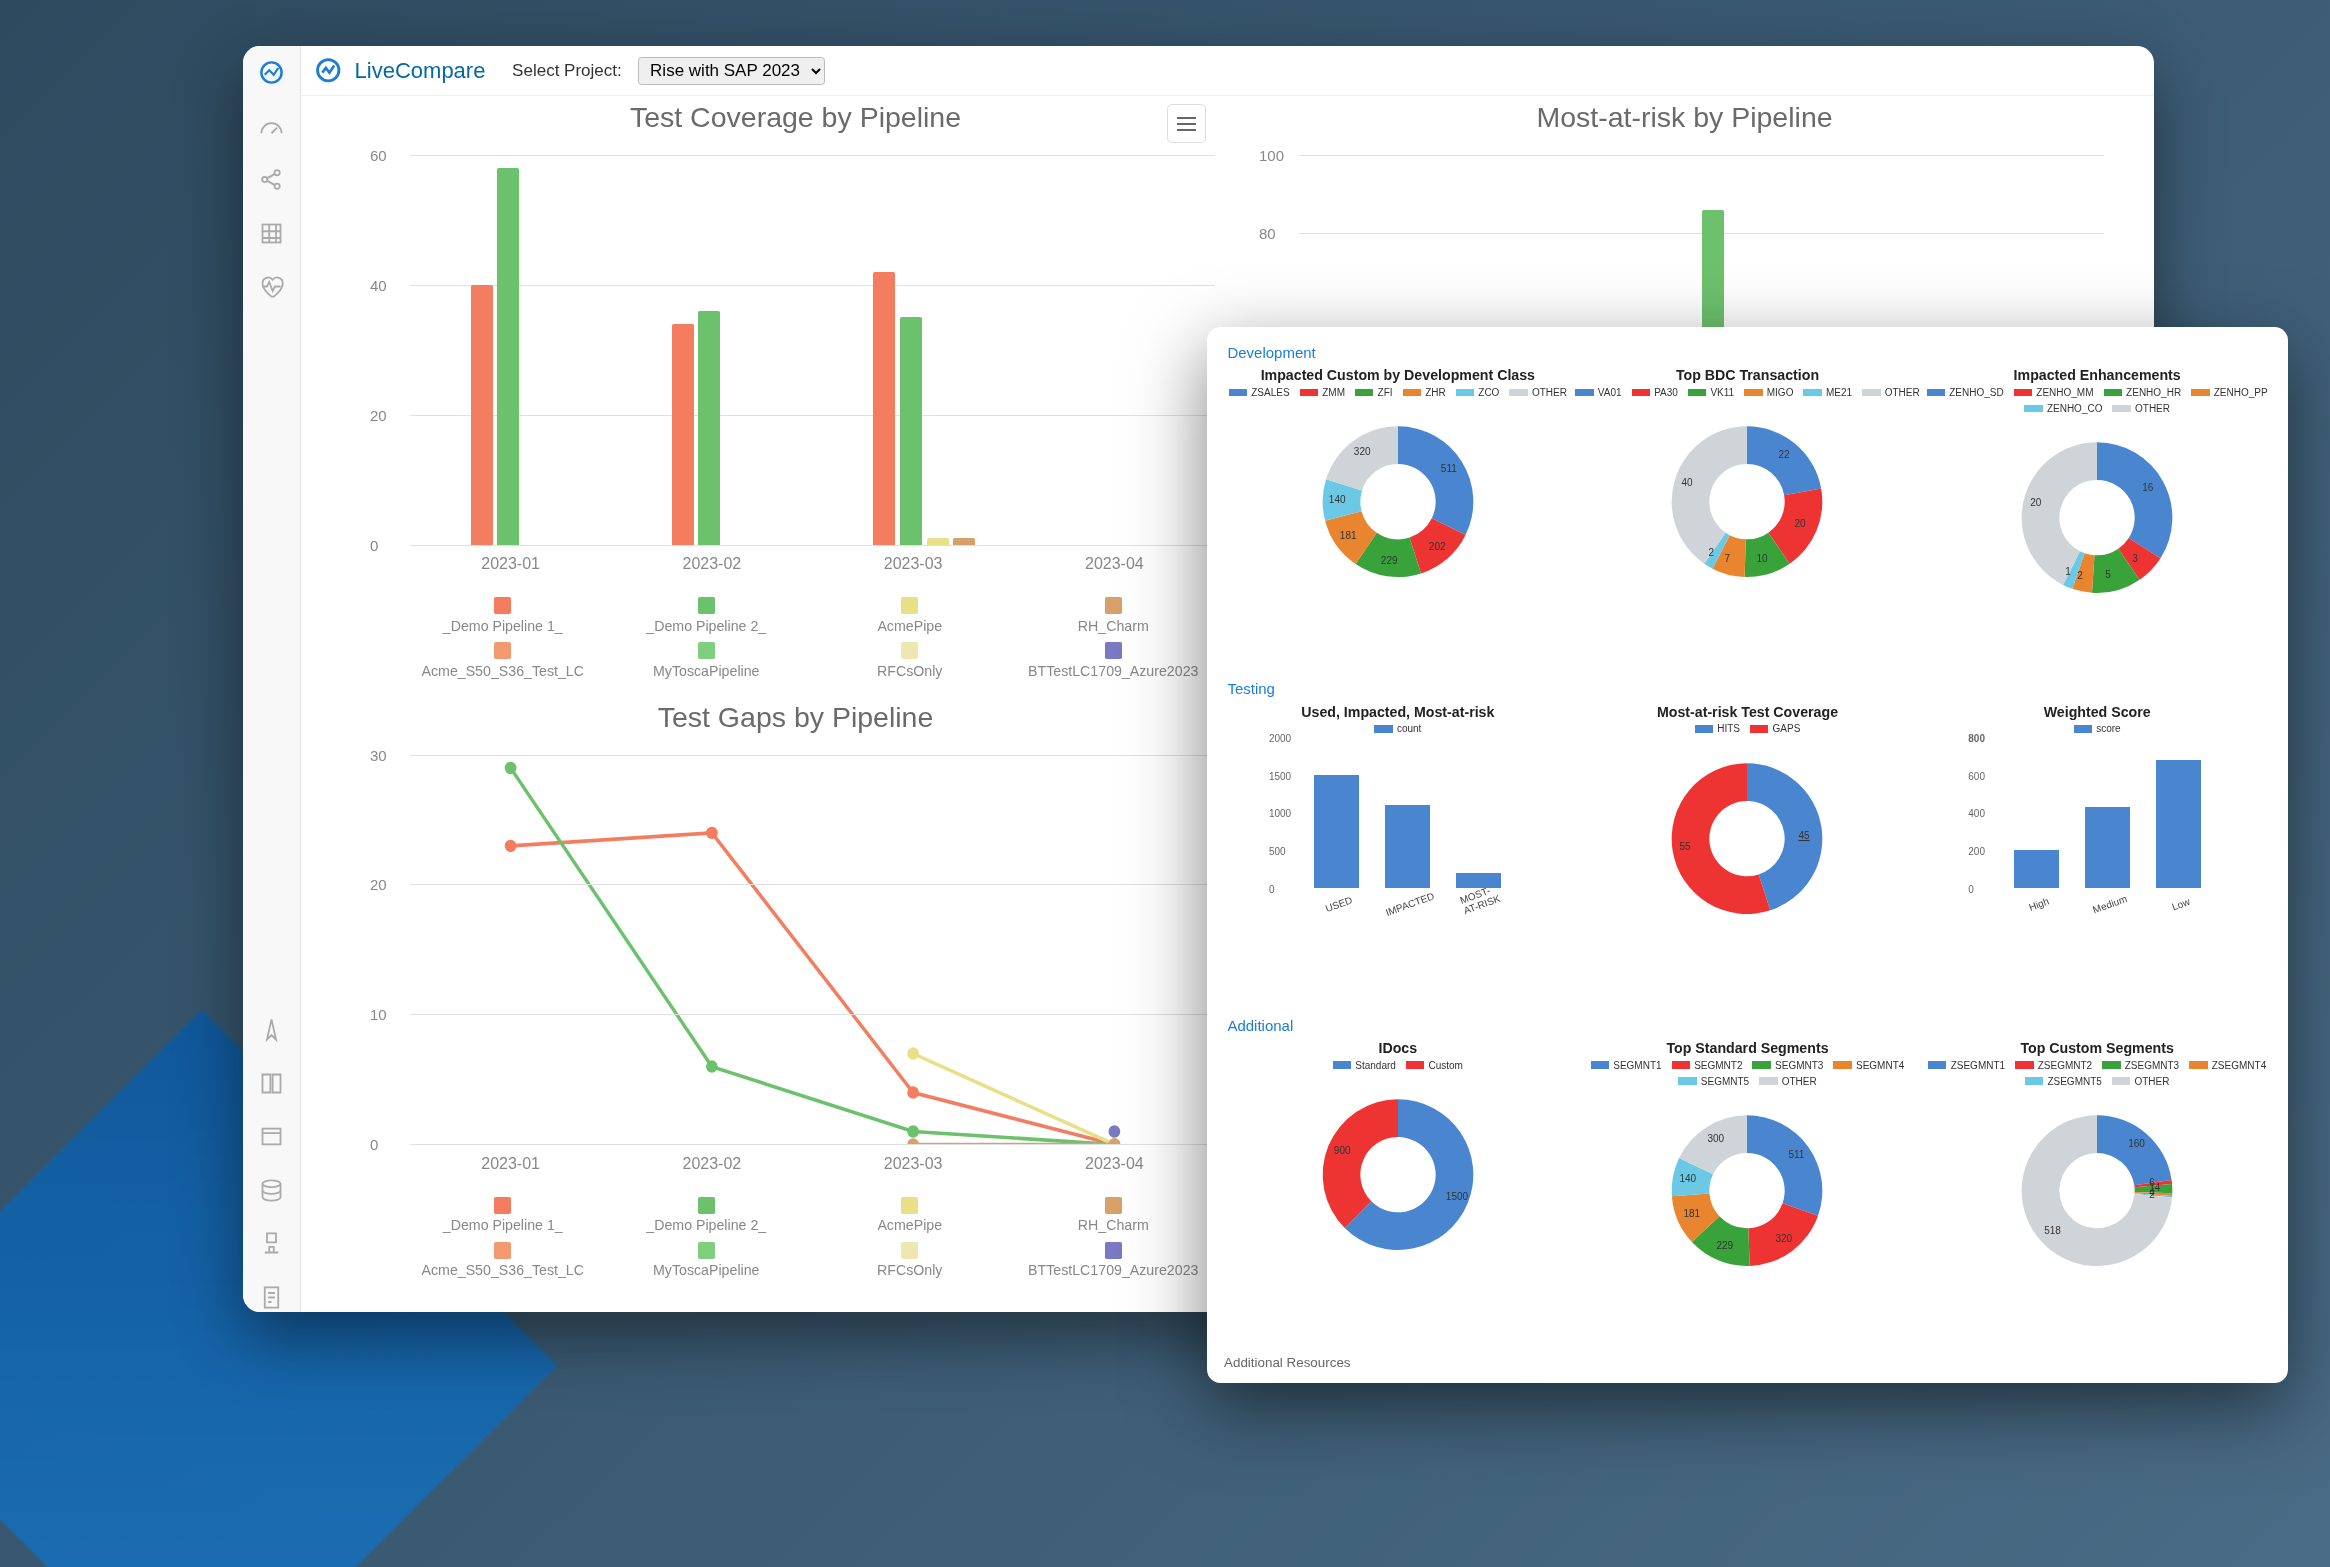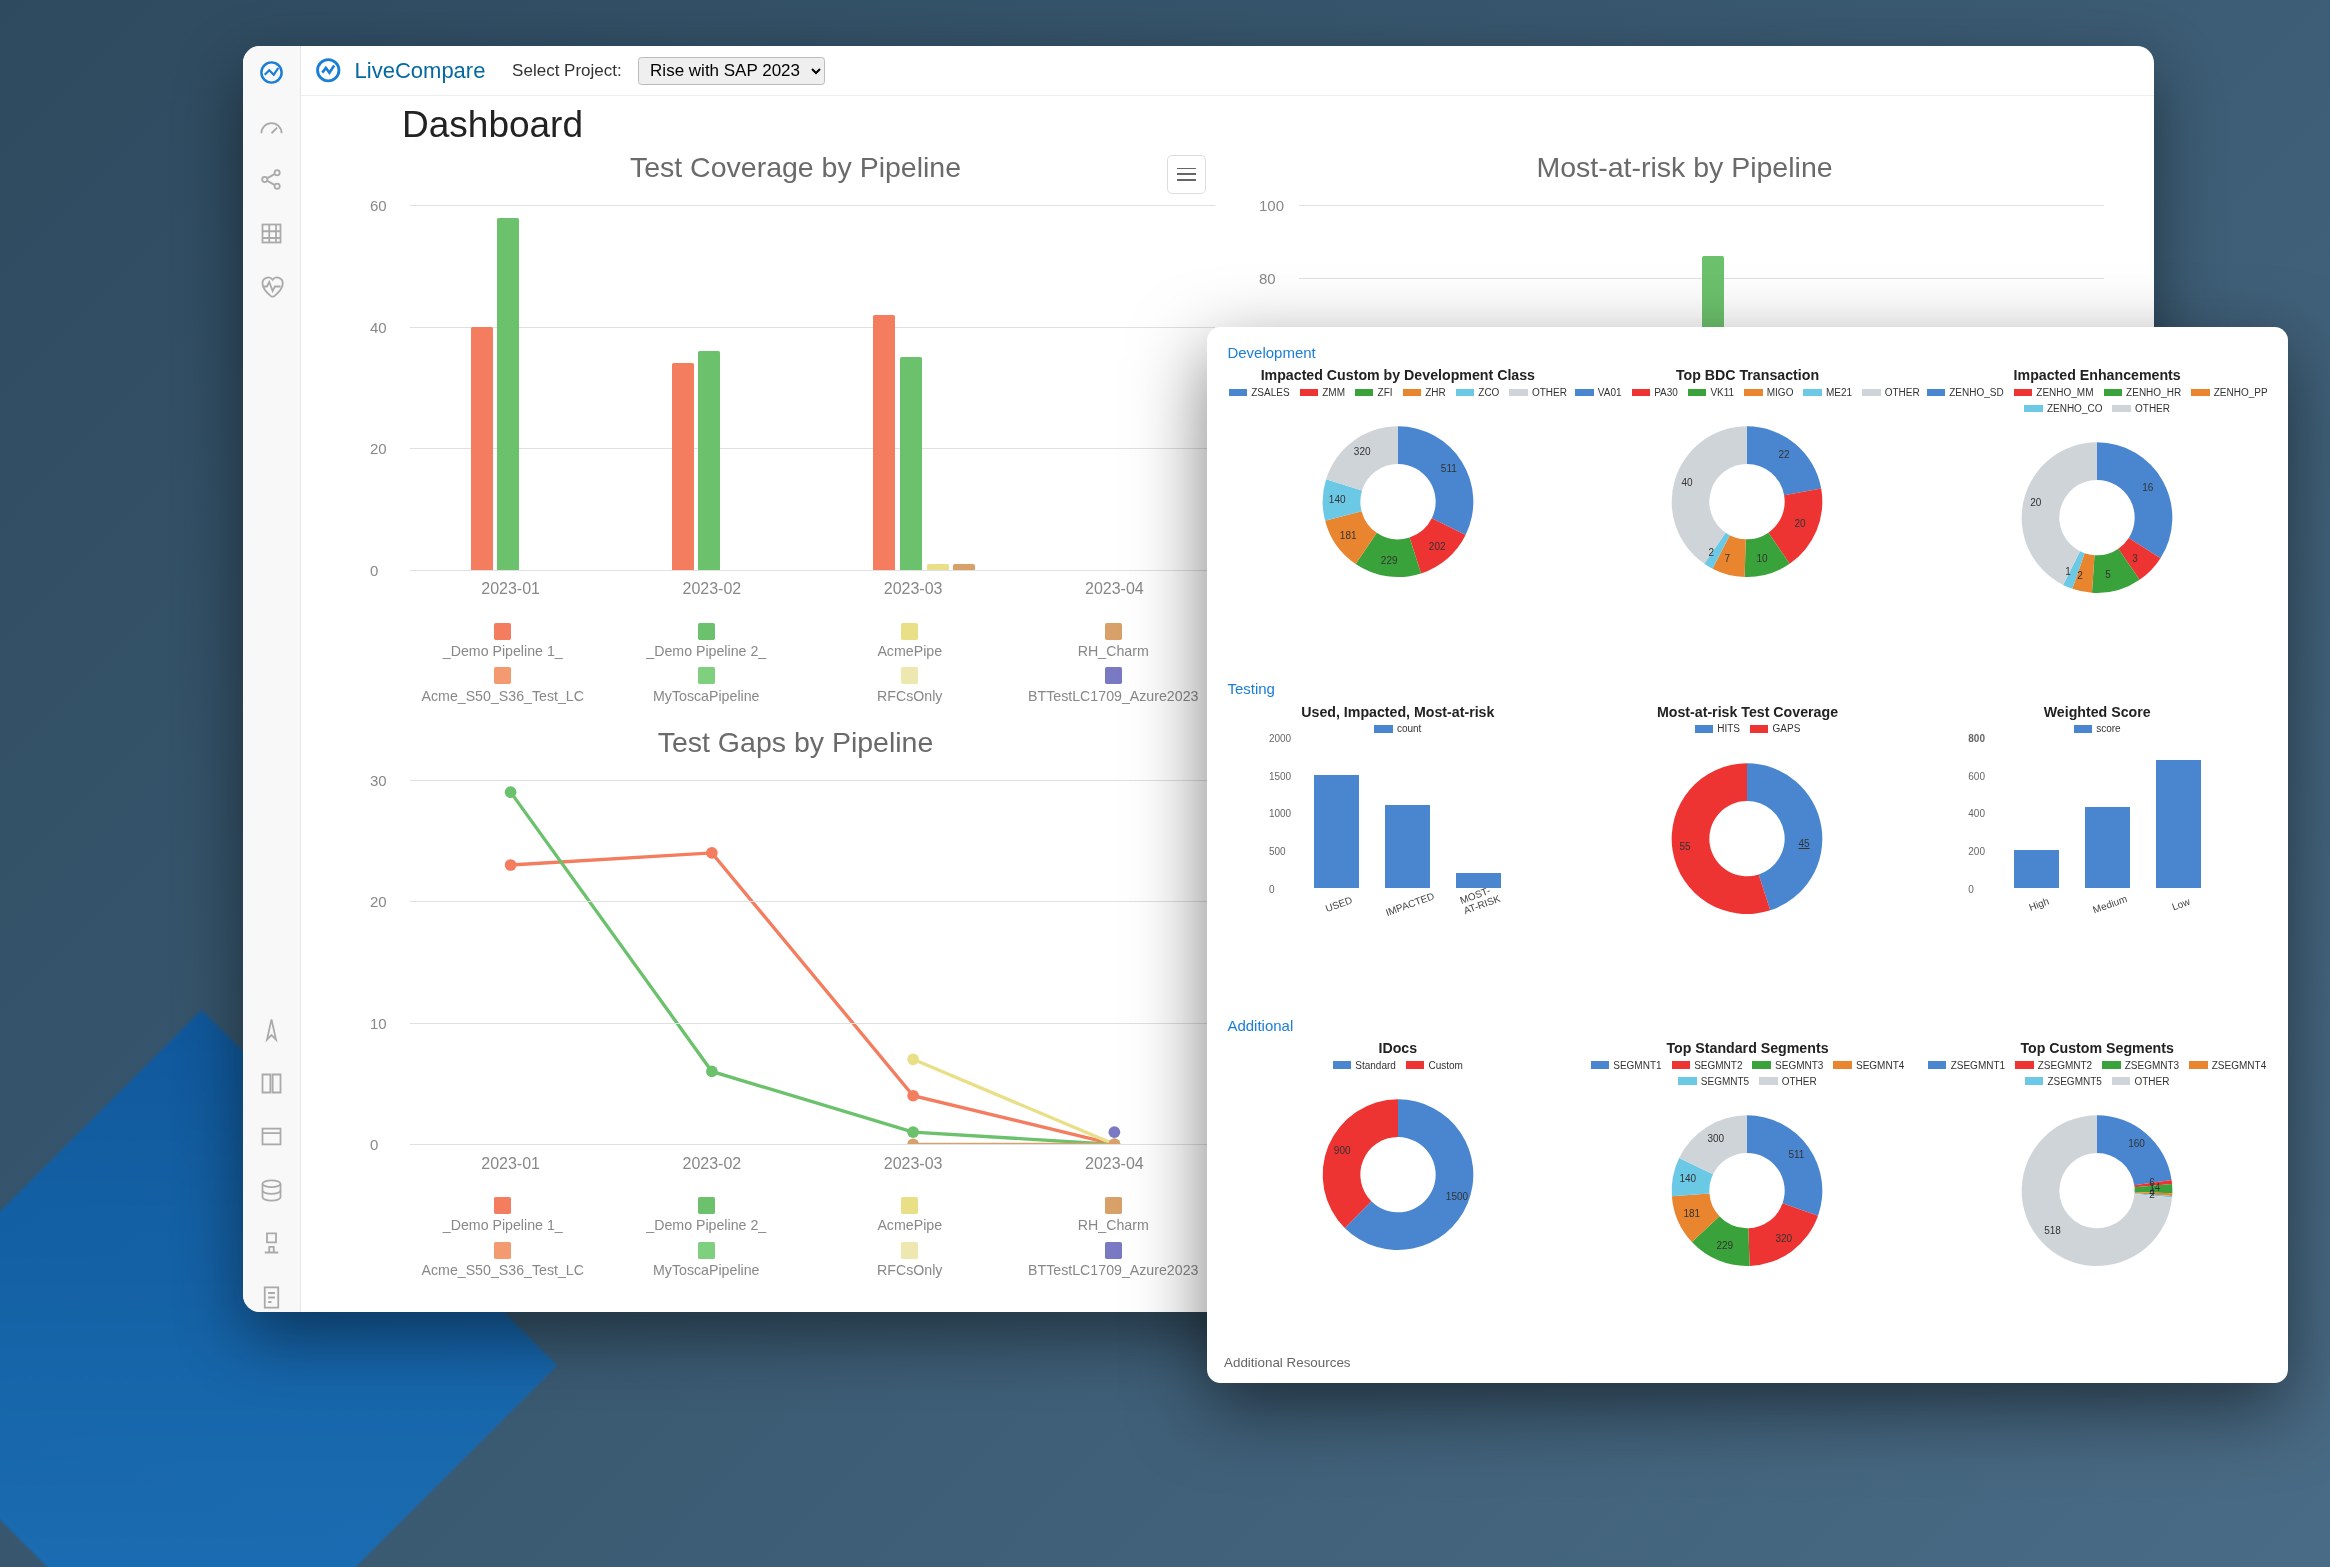--- a/index.html
+++ b/index.html
@@ -131,21 +131,20 @@
         <span class="logo"><svg viewBox="0 0 24 24">
               <circle cx="12" cy="12" r="9" fill="none" stroke="#1a7ed6" stroke-width="2.4"></circle>
               <path d="M7 14l3-4 3 4 4-6" fill="none" stroke="#1a7ed6" stroke-width="2.2"></path>
             </svg></span>
         <span class="brand">LiveCompare</span>
         <span class="toplabel">Select Project:</span>
         <select class="topselect">
           <option>Rise with SAP 2023</option>
         </select>
       </div>
-      <div class="title">Dashboard</div>
 
       <div class="charts">
 
         <div class="chart">
           <div class="chart-title">Test Coverage by Pipeline</div>
           <div class="hamburger">
               <span></span>
               <span></span>
               <span></span>
             </div>
@@ -428,21 +427,21 @@
               <span>HITS</span>
             </div>
             <div class="ml">
               <span class="msw" style="background: rgb(238, 51, 51);"></span>
               <span>GAPS</span>
             </div>
           </div>
           <div class="donut"><svg width="226" height="193" viewBox="0 0 270 230">
               <path d="M135 30 A90 90 0 0 1 162.81152949374527 205.59508646656383 L148.90576474687265 162.7975432332819 A45 45 0 0 0 135 75 Z" fill="#4a86d0"></path>
               <path d="M162.81152949374527 205.59508646656383 A90 90 0 1 1 134.99999999999997 30 L135 75 A45 45 0 1 0 148.90576474687265 162.7975432332819 Z" fill="#e33"></path>
-            </svg><div class="dlabel" style="left: 164px; top: 100px; text-decoration: underline;">45</div><div class="dlabel" style="left: 45px; top: 103px;">55</div></div>
+            </svg><div class="dlabel" style="left: 164px; top: 92px; text-decoration: underline;">45</div><div class="dlabel" style="left: 45px; top: 103px;">55</div></div>
         </div>
         <div class="mini">
           <div class="mini-title">Weighted Score</div>
           <div class="mini-legend">
             <div class="ml">
               <span class="msw" style="background: rgb(74, 134, 208);"></span>
               <span>score</span>
             </div>
           </div>
           <div class="minibars">

